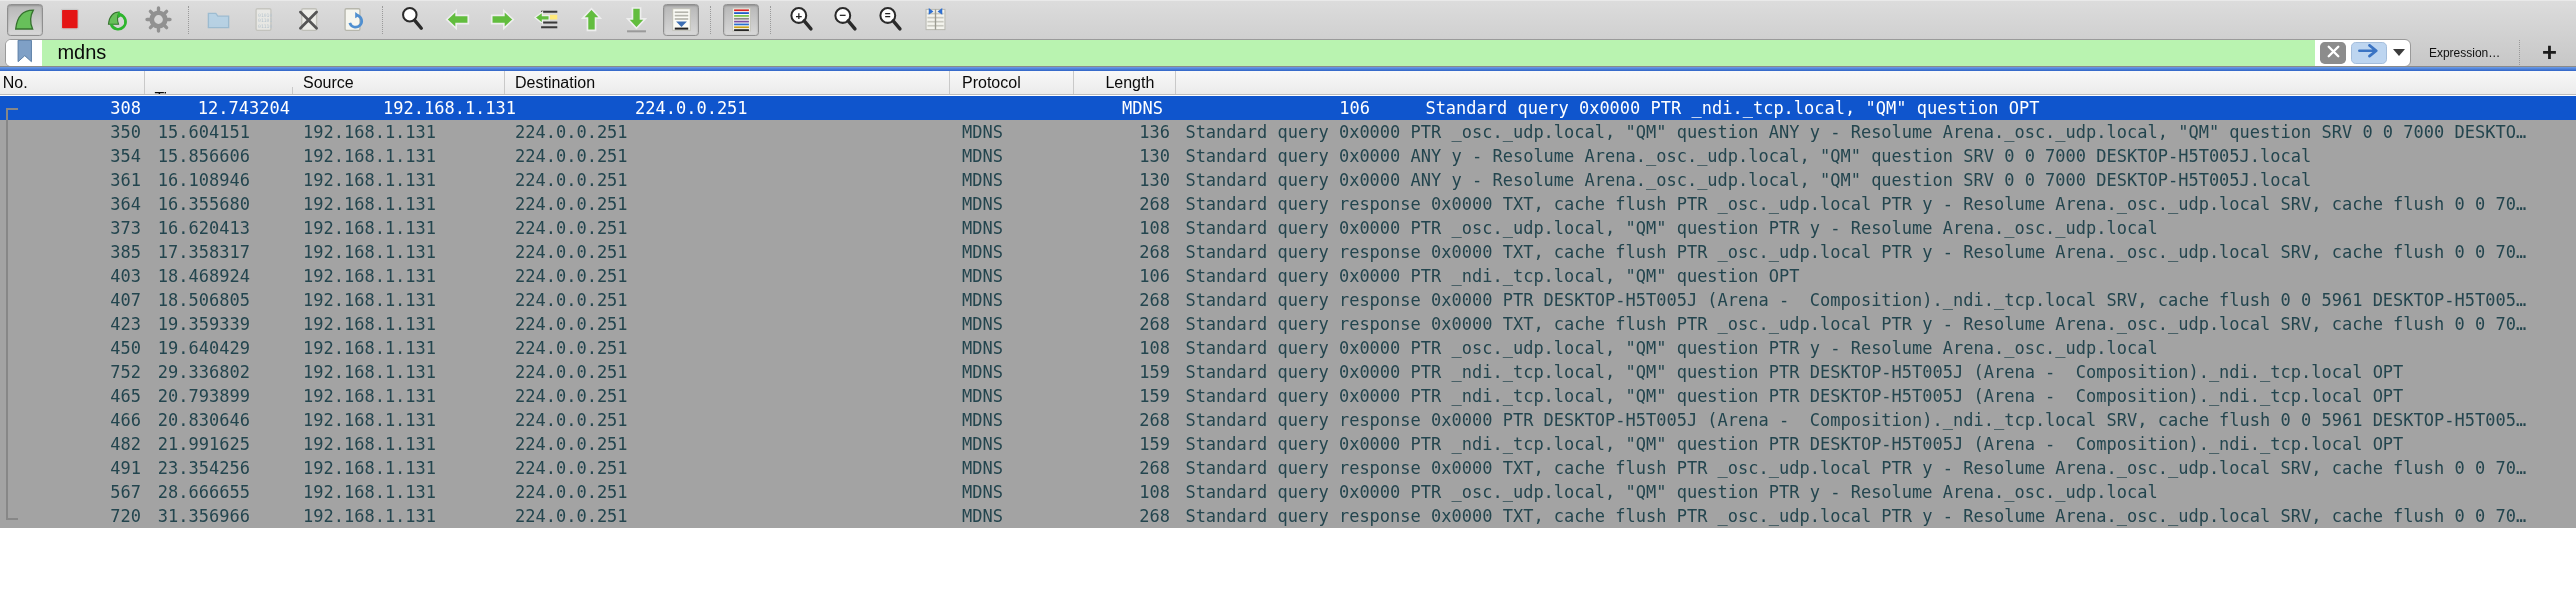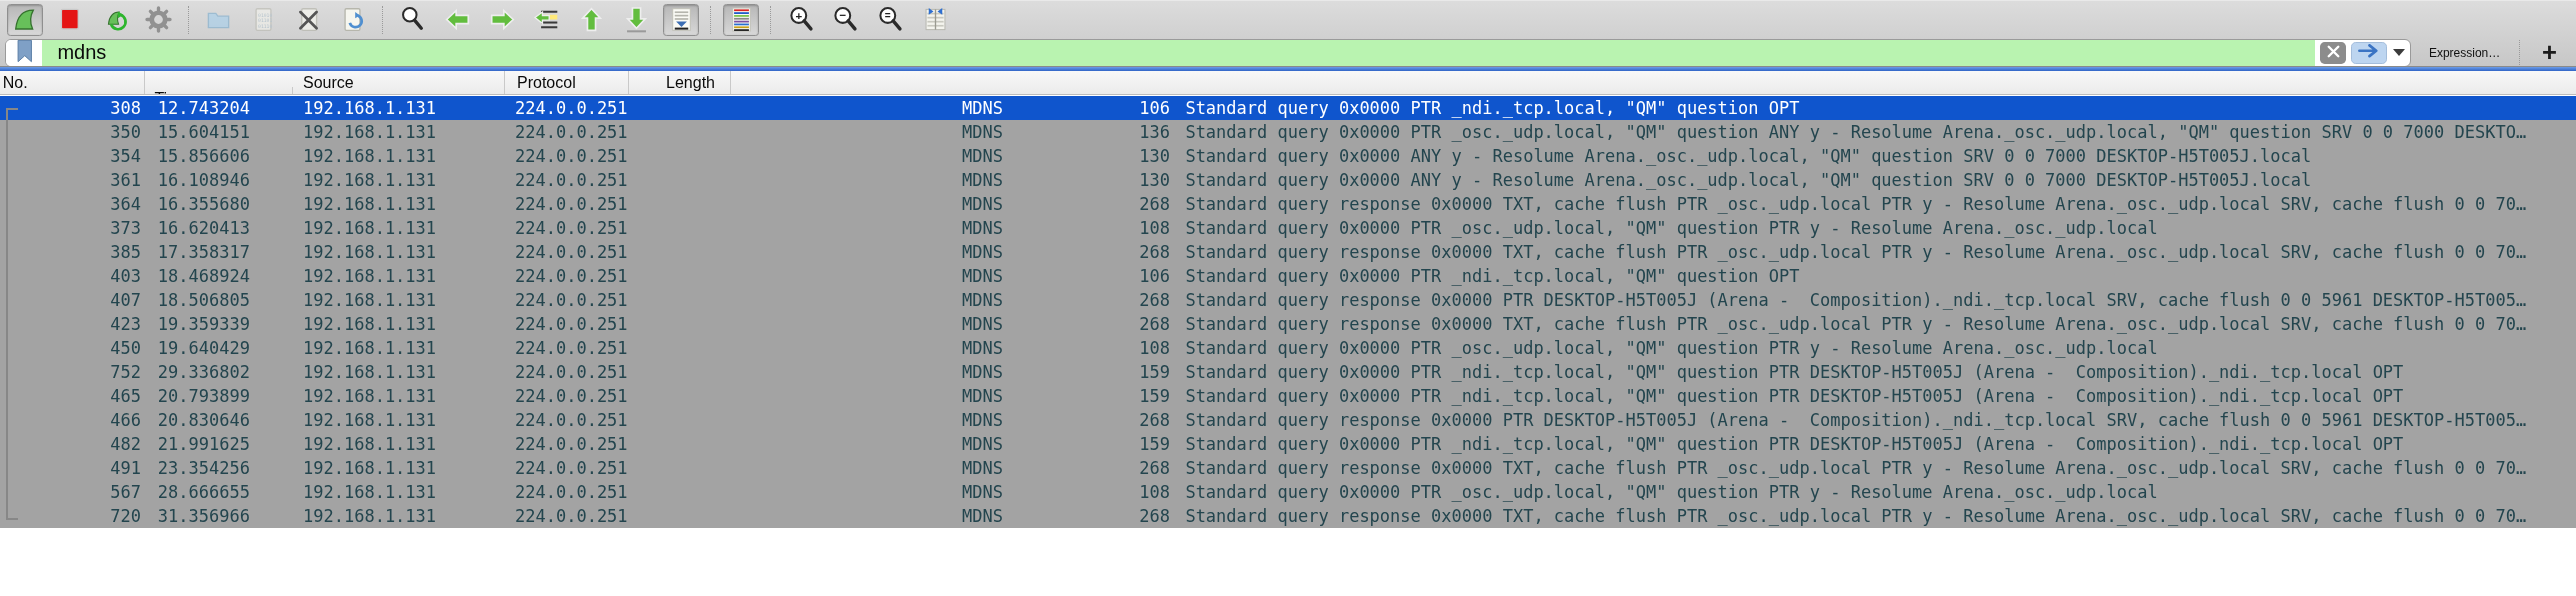--- a/index.html
+++ b/index.html
@@ -47,26 +47,26 @@
   .blue-strip { position:absolute; left:0; top:66px; width:2576px; height:5.4px;
                 border-top:0.7px solid #8a8a8a; background:linear-gradient(#6b9ce8,#3064c6); }
 
   
   .header { position:absolute; left:0; top:71px; width:2576px; height:24px; display:flex;
             background:linear-gradient(#f8f8f8,#ebebeb); border-bottom:0.7px solid #bcbcbc; }
   .hcell { font-size:16px; color:#0a0a0a; line-height:23.6px; border-right:0.7px solid #c9c9c9;
            white-space:pre; overflow:hidden; cursor:pointer; }
   .header .c-no   { text-align:left; padding-left:2.7px;  padding-right:17px; }
   .header .c-time { padding-left:9.4px;margin-top:16px; }
-  .header .c-len  { text-align:right; padding-left:10.8px; padding-right:15px; }
+  .header .c-len  { text-align:center; padding-left:10.8px; padding-right:0; }
   .header .c-info { border-right:none; }
 
   .list { position:absolute; left:0; top:96px; width:2576px; }
   .row { display:flex; height:24px; background:#a3a3a3; color:#23454e; cursor:pointer; }
-  .row.selected { background:#0f55cd; color:#ffffff; }
+  .row.selected { background:#0f55cd; color:#ffffff;gap:40px; }
   .cell { font-family:"DejaVu Sans Mono", monospace; font-size:17px; line-height:24px;
           white-space:pre; overflow:hidden; }
   .c-no    { width:145px; text-align:right; padding-right:4px; }
   .c-time  { width:148px; padding-left:12.8px; }
   .c-src   { width:212px; padding-left:10px; }
   .c-dst   { width:445px; padding-left:10px; }
   .c-proto { width:124px; padding-left:12px; }
   .c-len   { width:102px; text-align:right; padding-right:6px; }
   .c-info  { flex:1; padding-left:9.4px; }
 
@@ -329,20 +329,21 @@
       <button class="add-btn">+</button>
     </div>
   </div>
 
   <div class="blue-strip"></div>
 
   <div class="header">
     <div class="hcell c-no">No.</div>
     <div class="hcell c-time">Time</div>
     <div class="hcell c-src">Source</div>
+    <div class="hcell c-dst">Destination</div>
     <div class="hcell c-proto">Protocol</div>
     <div class="hcell c-len">Length</div>
   </div>
 
   <div class="list">
       <div class="row selected">
     <span class="cell c-no">308</span>
     <span class="cell c-time">12.743204</span>
     <span class="cell c-src">192.168.1.131</span>
     <span class="cell c-dst">224.0.0.251</span>

